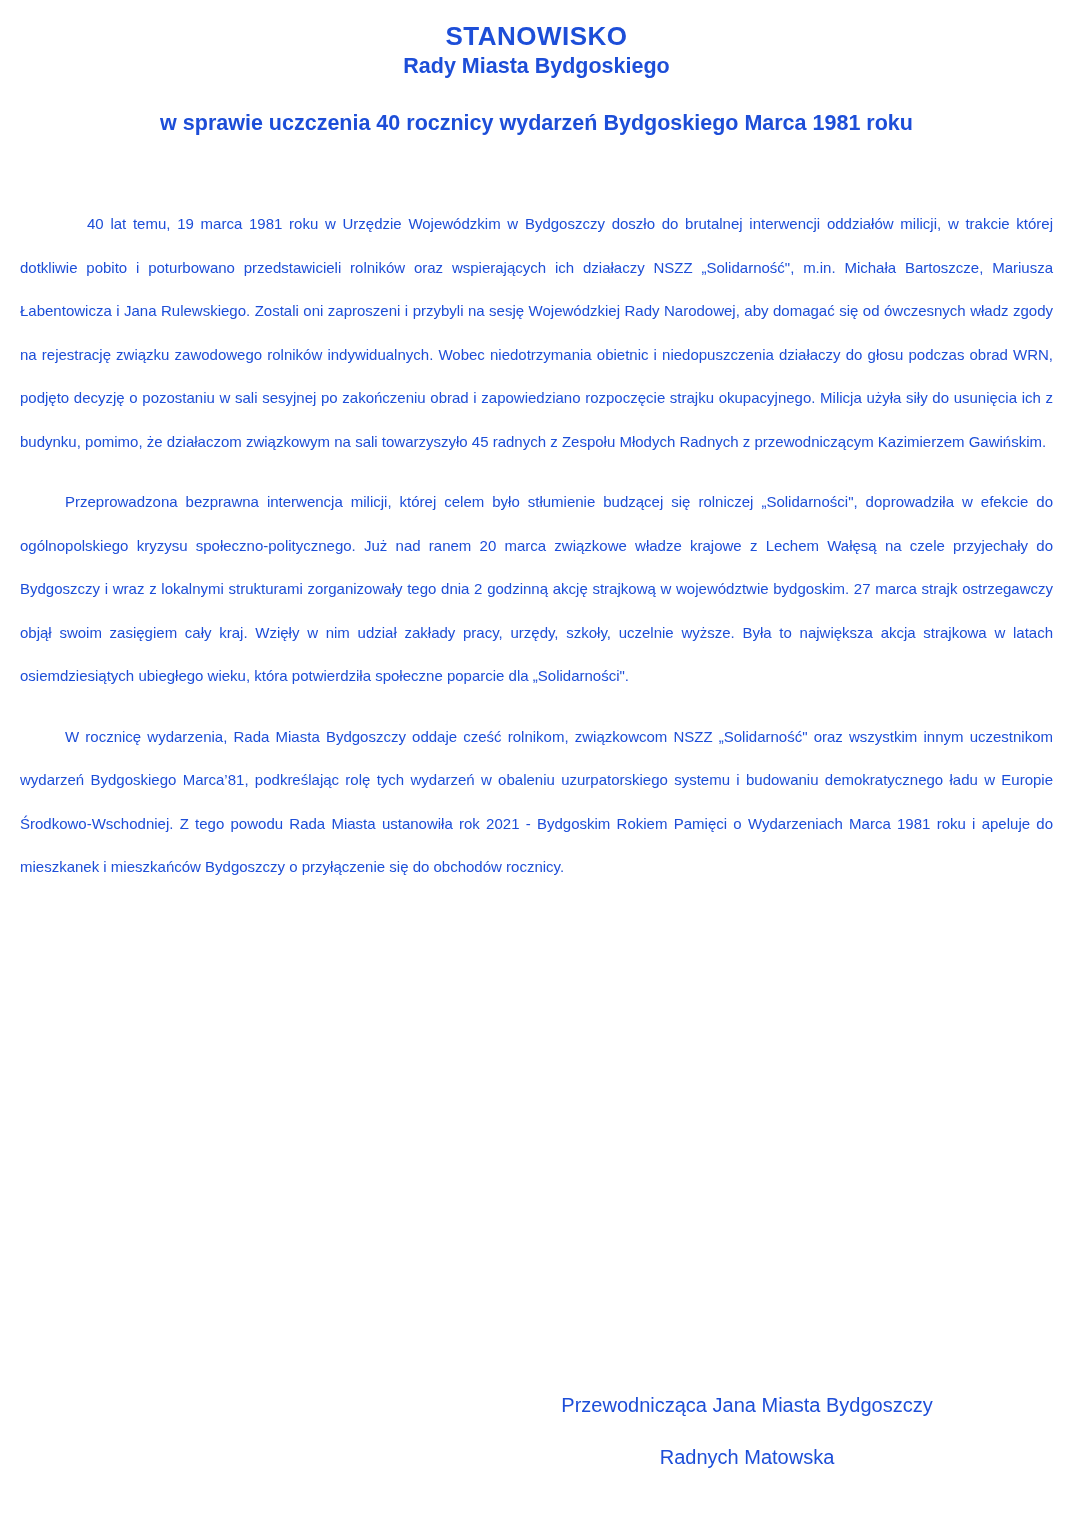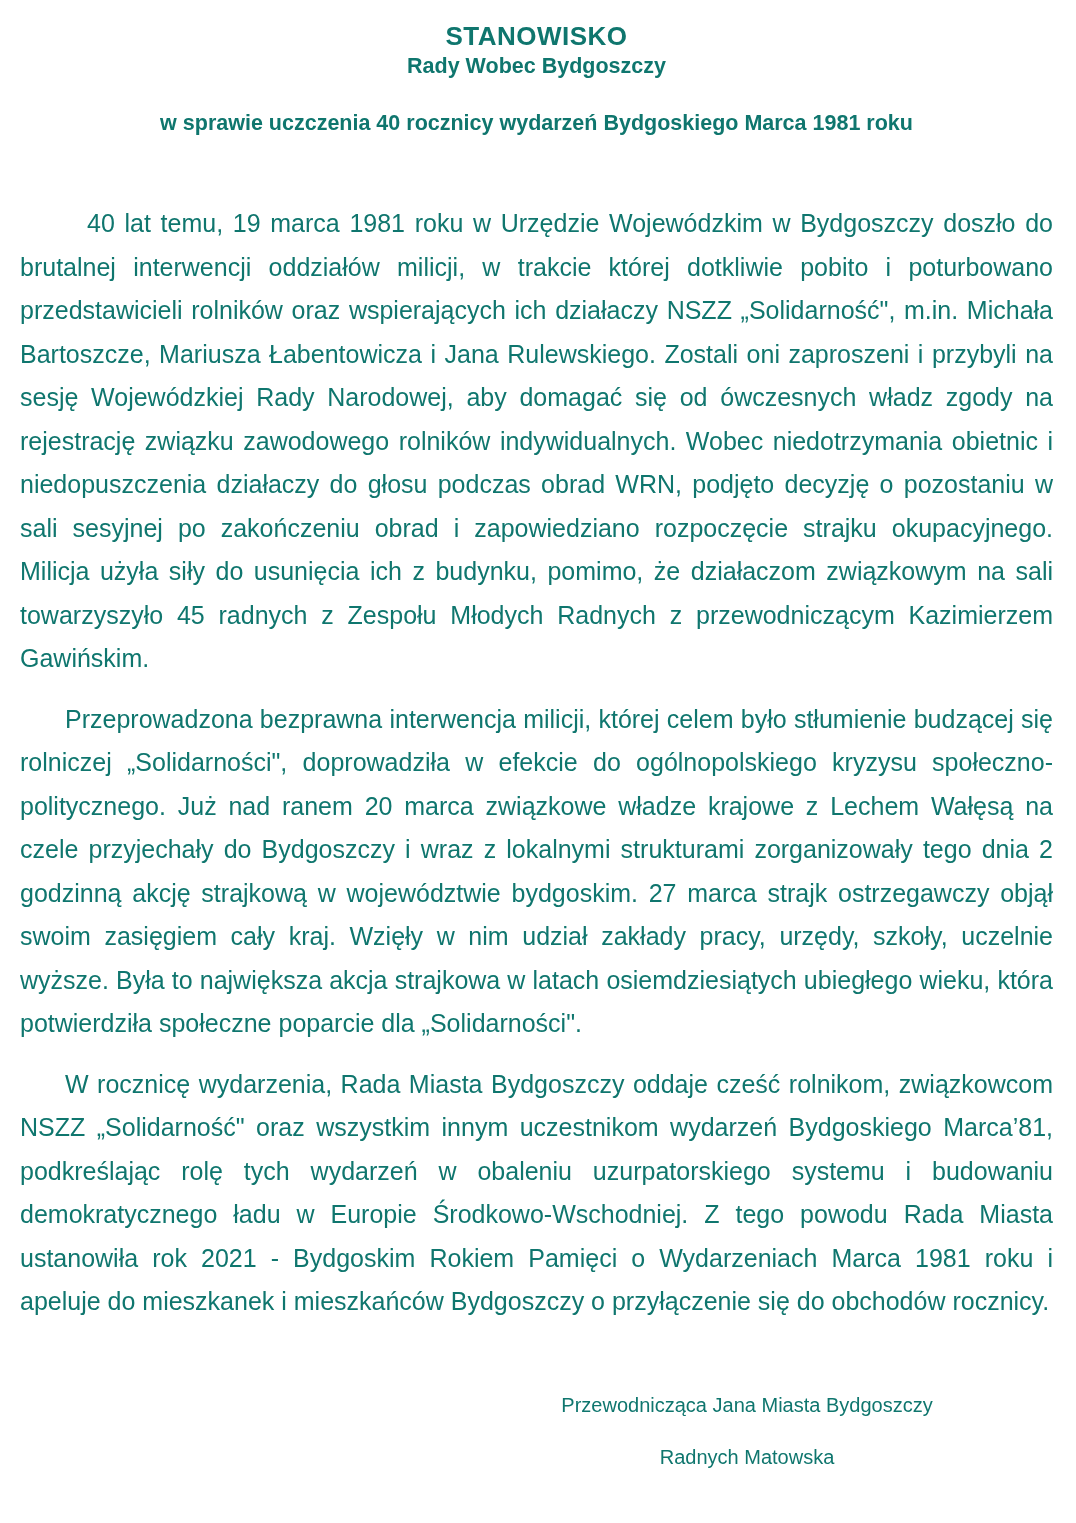--- a/index.html
+++ b/index.html
@@ -5,21 +5,21 @@
   html, body {
     margin: 0;
     padding: 0;
     background: #ffffff;
   }
   .page {
     position: relative;
     width: 1076px;
     height: 1523px;
     background: #ffffff;
-    color: #0f766e;
+    color: #1d4ed8;
     font-family: "Liberation Sans", "DejaVu Sans", sans-serif;
     overflow: hidden;
   }
   .doc-header {
     position: absolute;
     top: 21px;
     left: 20px;
     right: 23px;
     text-align: center;
     font-weight: bold;
@@ -43,21 +43,21 @@
     text-align: center;
     font-size: 21.5px;
     font-weight: bold;
     margin: 0;
   }
   .doc-body {
     position: absolute;
     top: 202px;
     left: 20px;
     right: 23px;
-    font-size: 25px;
+    font-size: 15px;
     line-height: 43.5px;
     text-align: justify;
   }
   .doc-body p {
     margin: 0 0 17px 0;
   }
   .para-lead {
     text-indent: 67px;
   }
   .para-indent {
@@ -76,21 +76,21 @@
     white-space: nowrap;
   }
 </style>
 </head>
 <body>
 
 <div class="page">
 
   <header class="doc-header">
     <h1 class="doc-title">STANOWISKO</h1>
-    <h2 class="doc-org">Rady Wobec Bydgoszczy</h2>
+    <h2 class="doc-org">Rady Miasta Bydgoskiego</h2>
   </header>
 
   <h3 class="doc-subject">w sprawie uczczenia 40 rocznicy wydarzeń Bydgoskiego Marca 1981 roku</h3>
 
   <main class="doc-body">
     <p class="para-lead">40 lat temu, 19 marca 1981 roku w Urzędzie Wojewódzkim w Bydgoszczy doszło do brutalnej interwencji oddziałów milicji, w trakcie której dotkliwie pobito i poturbowano przedstawicieli rolników oraz wspierających ich działaczy NSZZ „Solidarność", m.in. Michała Bartoszcze, Mariusza Łabentowicza i Jana Rulewskiego. Zostali oni zaproszeni i przybyli na sesję Wojewódzkiej Rady Narodowej, aby domagać się od ówczesnych władz zgody na rejestrację związku zawodowego rolników indywidualnych. Wobec niedotrzymania obietnic i niedopuszczenia działaczy do głosu podczas obrad WRN, podjęto decyzję o pozostaniu w sali sesyjnej po zakończeniu obrad i zapowiedziano rozpoczęcie strajku okupacyjnego. Milicja użyła siły do usunięcia ich z budynku, pomimo, że działaczom związkowym na sali towarzyszyło 45 radnych z Zespołu Młodych Radnych z przewodniczącym Kazimierzem Gawińskim.</p>
     <p class="para-indent">Przeprowadzona bezprawna interwencja milicji, której celem było stłumienie budzącej się rolniczej „Solidarności", doprowadziła w efekcie do ogólnopolskiego kryzysu społeczno-politycznego. Już nad ranem 20 marca związkowe władze krajowe z Lechem Wałęsą na czele przyjechały do Bydgoszczy i wraz z lokalnymi strukturami zorganizowały tego dnia 2 godzinną akcję strajkową w województwie bydgoskim. 27 marca strajk ostrzegawczy objął swoim zasięgiem cały kraj. Wzięły w nim udział zakłady pracy, urzędy, szkoły, uczelnie wyższe. Była to największa akcja strajkowa w latach osiemdziesiątych ubiegłego wieku, która potwierdziła społeczne poparcie dla „Solidarności".</p>
     <p class="para-indent">W rocznicę wydarzenia, Rada Miasta Bydgoszczy oddaje cześć rolnikom, związkowcom NSZZ „Solidarność" oraz wszystkim innym uczestnikom wydarzeń Bydgoskiego Marca’81, podkreślając rolę tych wydarzeń w obaleniu uzurpatorskiego systemu i budowaniu demokratycznego ładu w Europie Środkowo-Wschodniej. Z tego powodu Rada Miasta ustanowiła rok 2021 - Bydgoskim Rokiem Pamięci o Wydarzeniach Marca 1981 roku i apeluje do mieszkanek i mieszkańców Bydgoszczy o przyłączenie się do obchodów rocznicy.</p>
   </main>
 

